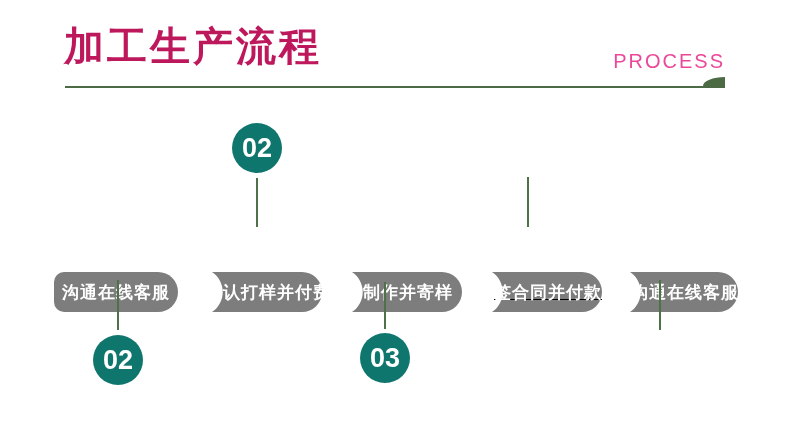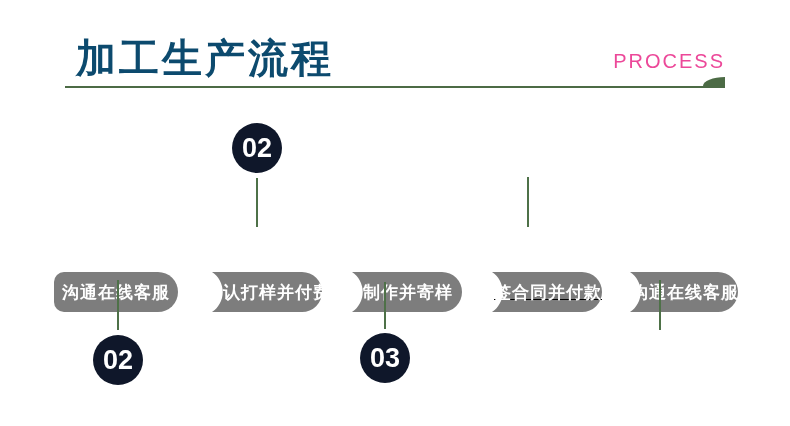--- a/index.html
+++ b/index.html
@@ -7,21 +7,21 @@
     position:relative;
     width:790px;height:426px;
     background:#ffffff;
     overflow:hidden;
     font-family:"Liberation Sans", sans-serif;
   }
   
   .title{
     position:absolute;left:64px;top:24px;
     font-size:40px;font-weight:700;letter-spacing:3px;
-    color:#0c4a6e;line-height:1.1;margin:12px;
+    color:#be185d;line-height:1.1;margin:0;
   }
   .subtitle{
     position:absolute;top:50px;right:65px;
     font-size:20px;font-weight:400;letter-spacing:2px;
     color:#ec4899;
   }
   .divider{
     position:absolute;left:65px;top:86px;
     width:660px;height:2px;background:#4c6b45;
   }
@@ -43,21 +43,21 @@
   .s1{left:54px;width:124px;}
   .s2{left:202px;width:120px;}
   .s3{left:342px;width:120px;}
   .s4{left:482px;width:120px;text-decoration:underline;}
   .s5{left:620px;width:118px;}
   .crescent{position:absolute;top:232px;width:24px;height:40px;}
   .c1{left:172px;} .c2{left:316px;} .c3{left:456px;} .c4{left:596px;}
   
   .badge{
     position:absolute;width:50px;height:50px;border-radius:50%;
-    background:#0f172a;color:#ffffff;
+    background:#0f766e;color:#ffffff;
     display:flex;align-items:center;justify-content:center;
     font-size:27px;font-weight:700;
   }
   .b1{left:93px;top:335px;}
   .b2{left:232px;top:123px;}
   .b3{left:360px;top:333px;}
   .b4{left:503px;top:122px;}
   .b5{left:635px;top:335px;}
   .connector{position:absolute;width:2px;background:#4e7148;}
   .l1{left:117px;top:280px;height:50px;}

